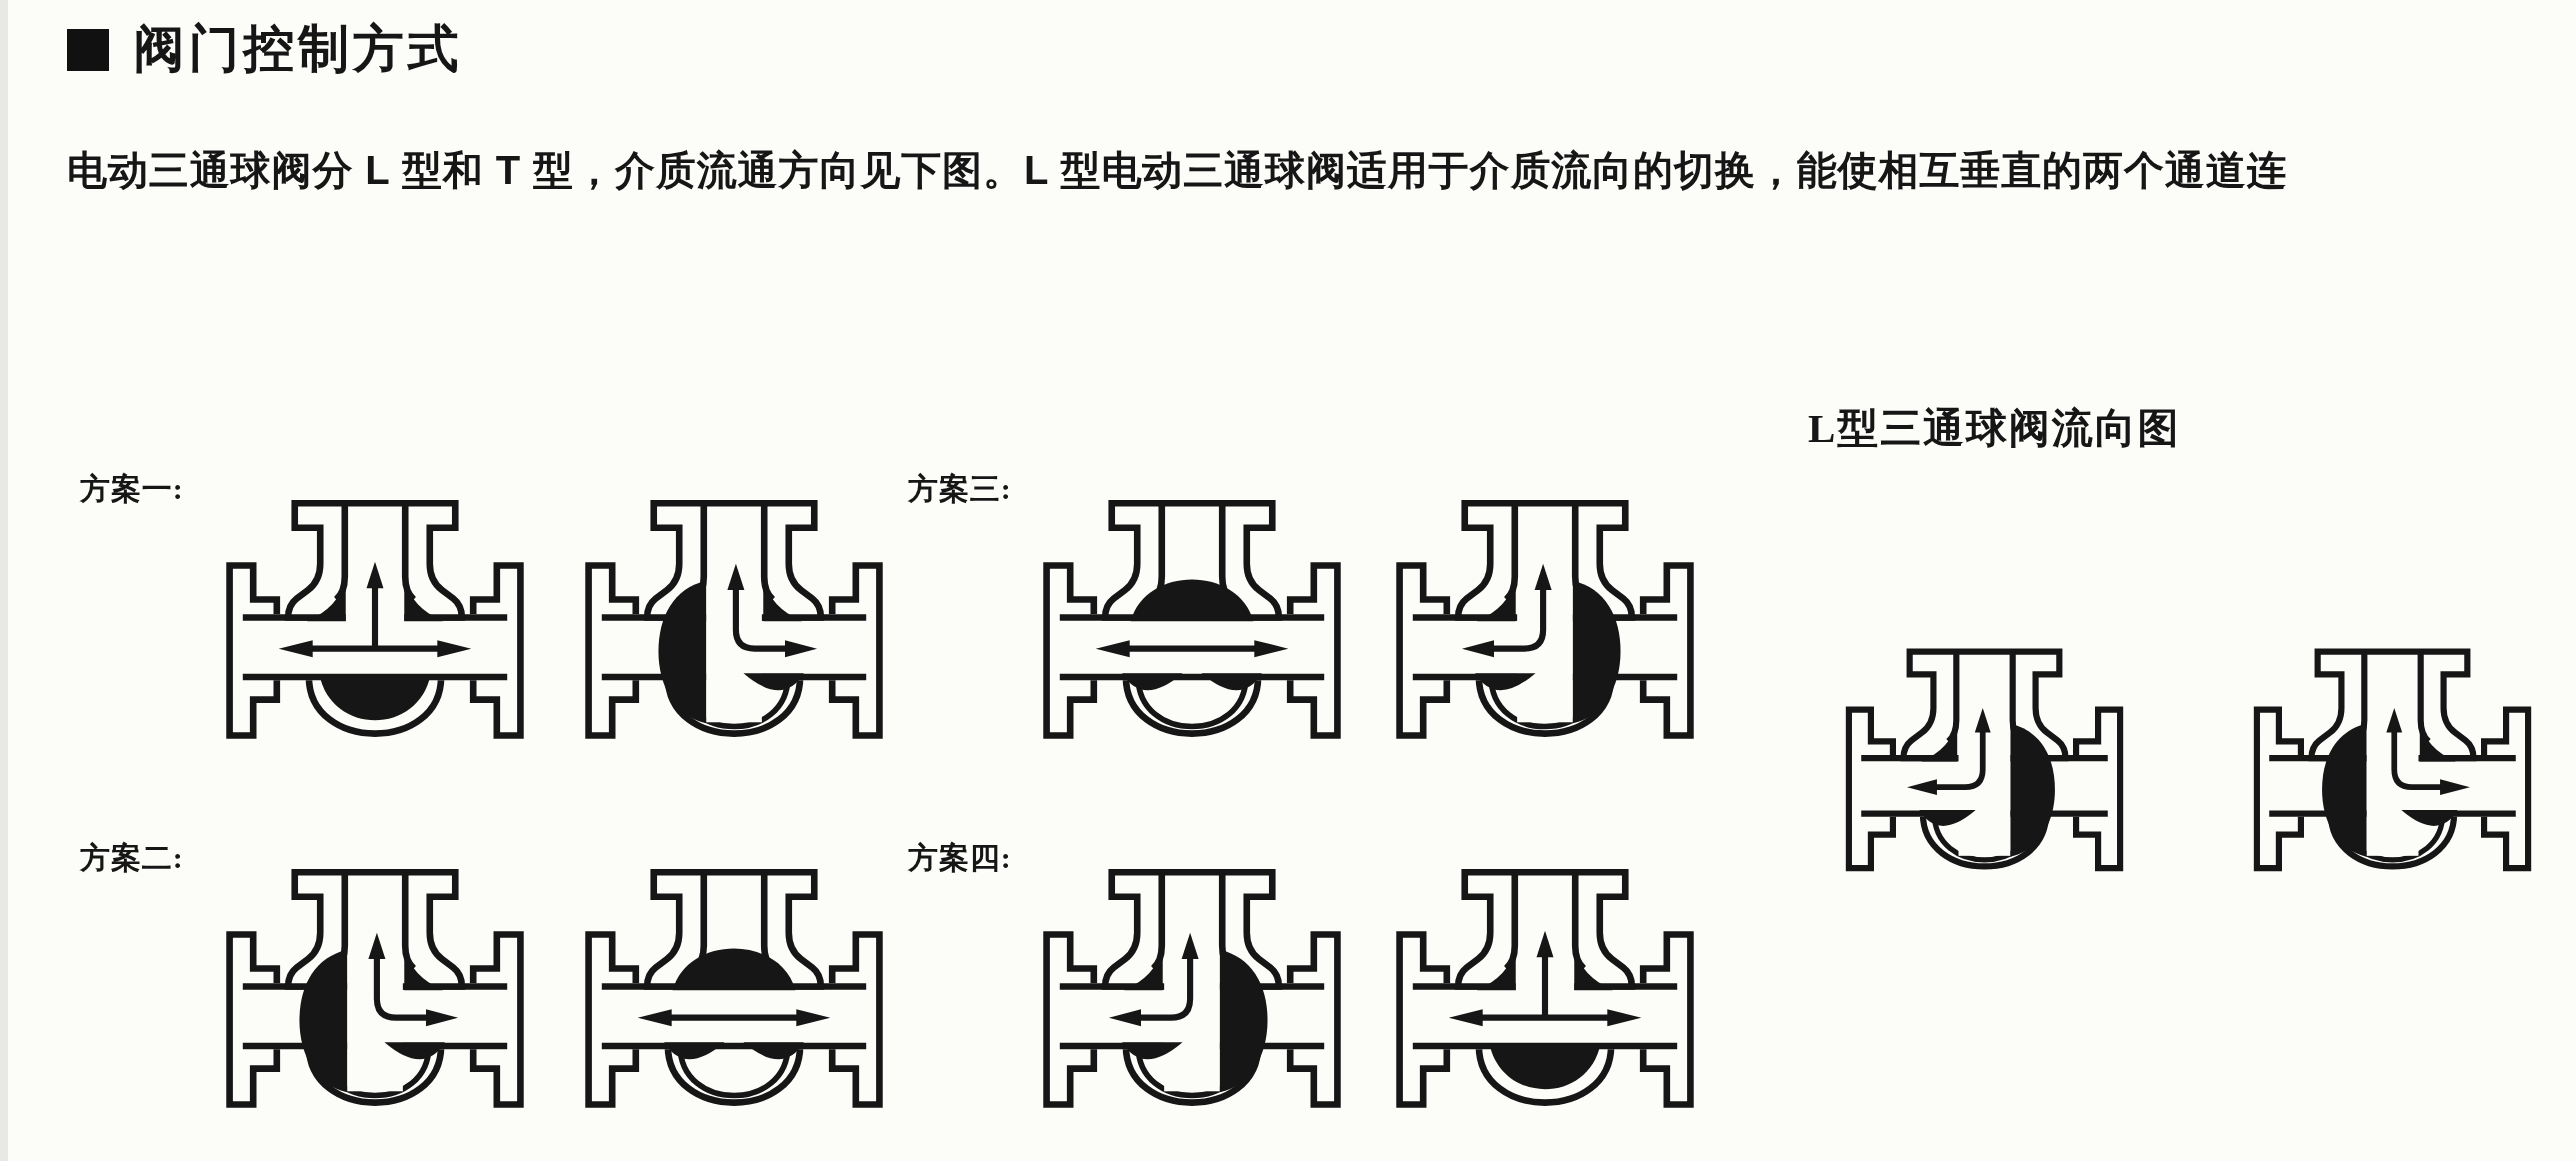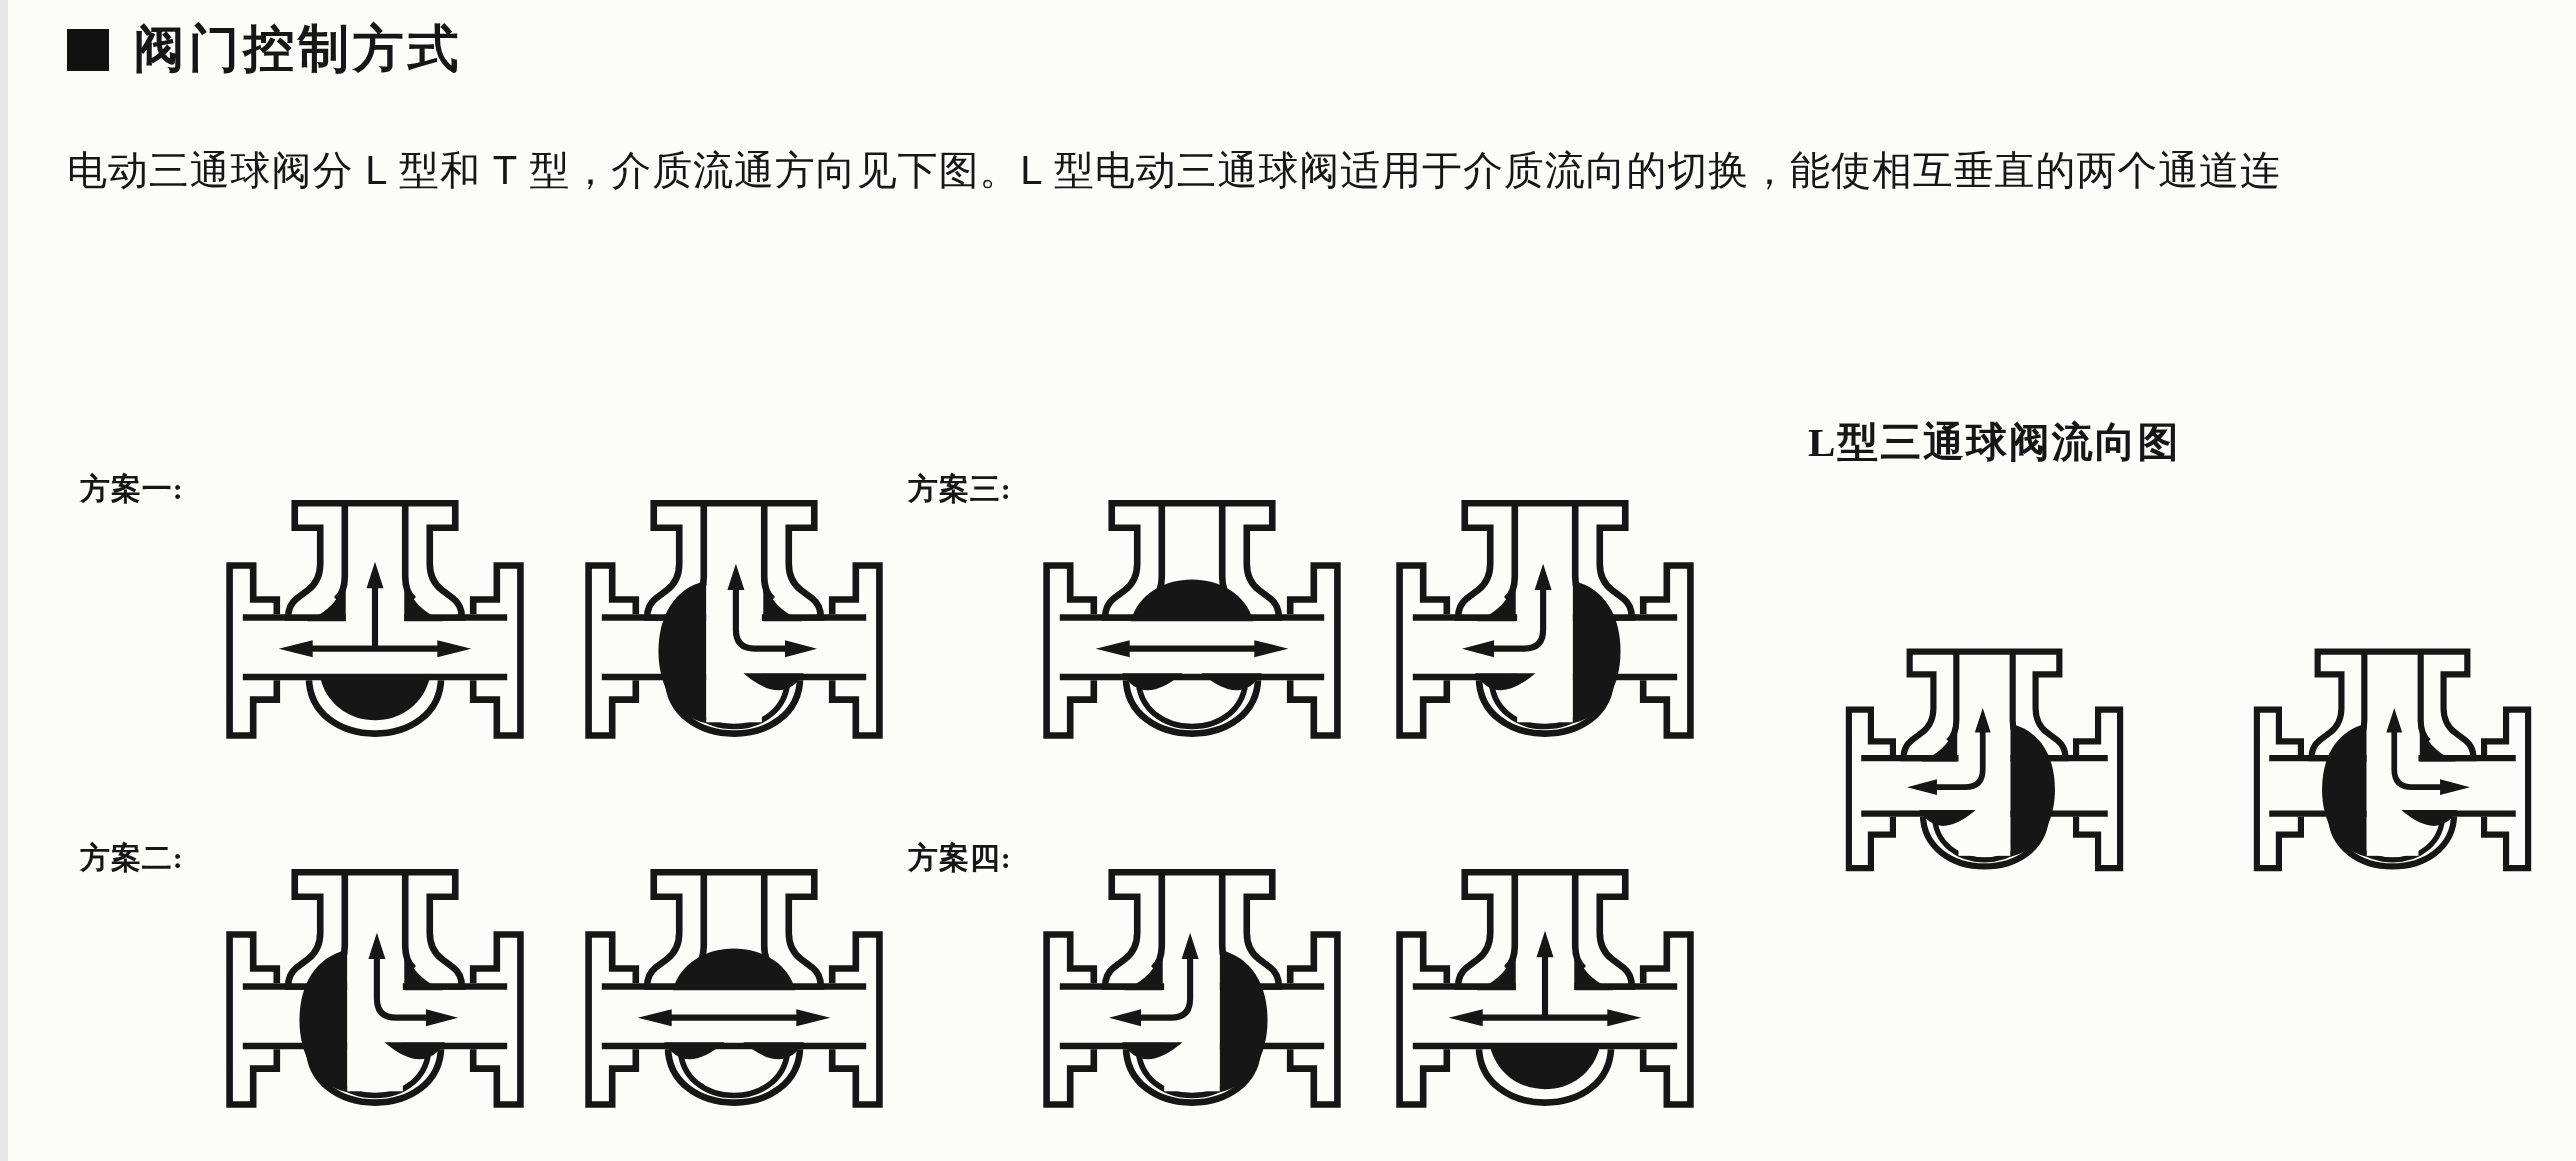--- a/index.html
+++ b/index.html
@@ -18,32 +18,32 @@
     font-size:51px;font-weight:900;letter-spacing:3.8px;
     display:flex;align-items:center;gap:24.6px;
   }
   #doc-title .bullet{
     display:inline-block;width:42px;height:42px;background:#111;
     flex:0 0 auto;
   }
   
   #intro{
     position:absolute;left:59px;top:131px;width:2459px;
-    font-size:40px;font-weight:400;line-height:78px;
+    font-size:40px;font-weight:700;line-height:78px;
     letter-spacing:0.9px;
   }
   .intro-line{white-space:nowrap;}
   
   .flow-heading{
     position:absolute;
     font-family:"Liberation Serif", serif;
     font-size:41px;font-weight:bold;letter-spacing:1.9px;
   }
   #t-heading{left:72px;top:401px;}
-  #l-heading{left:1800px;top:415px;}
+  #l-heading{left:1800px;top:401px;}
   
   .scheme-label{
     position:absolute;
     font-family:"Liberation Serif", serif;
     font-size:30px;font-weight:bold;letter-spacing:0.9px;
   }
   #label-s1{left:72px;top:469px;}
   #label-s3{left:900px;top:469px;}
   #label-s2{left:72px;top:838px;}
   #label-s4{left:900px;top:838px;}

